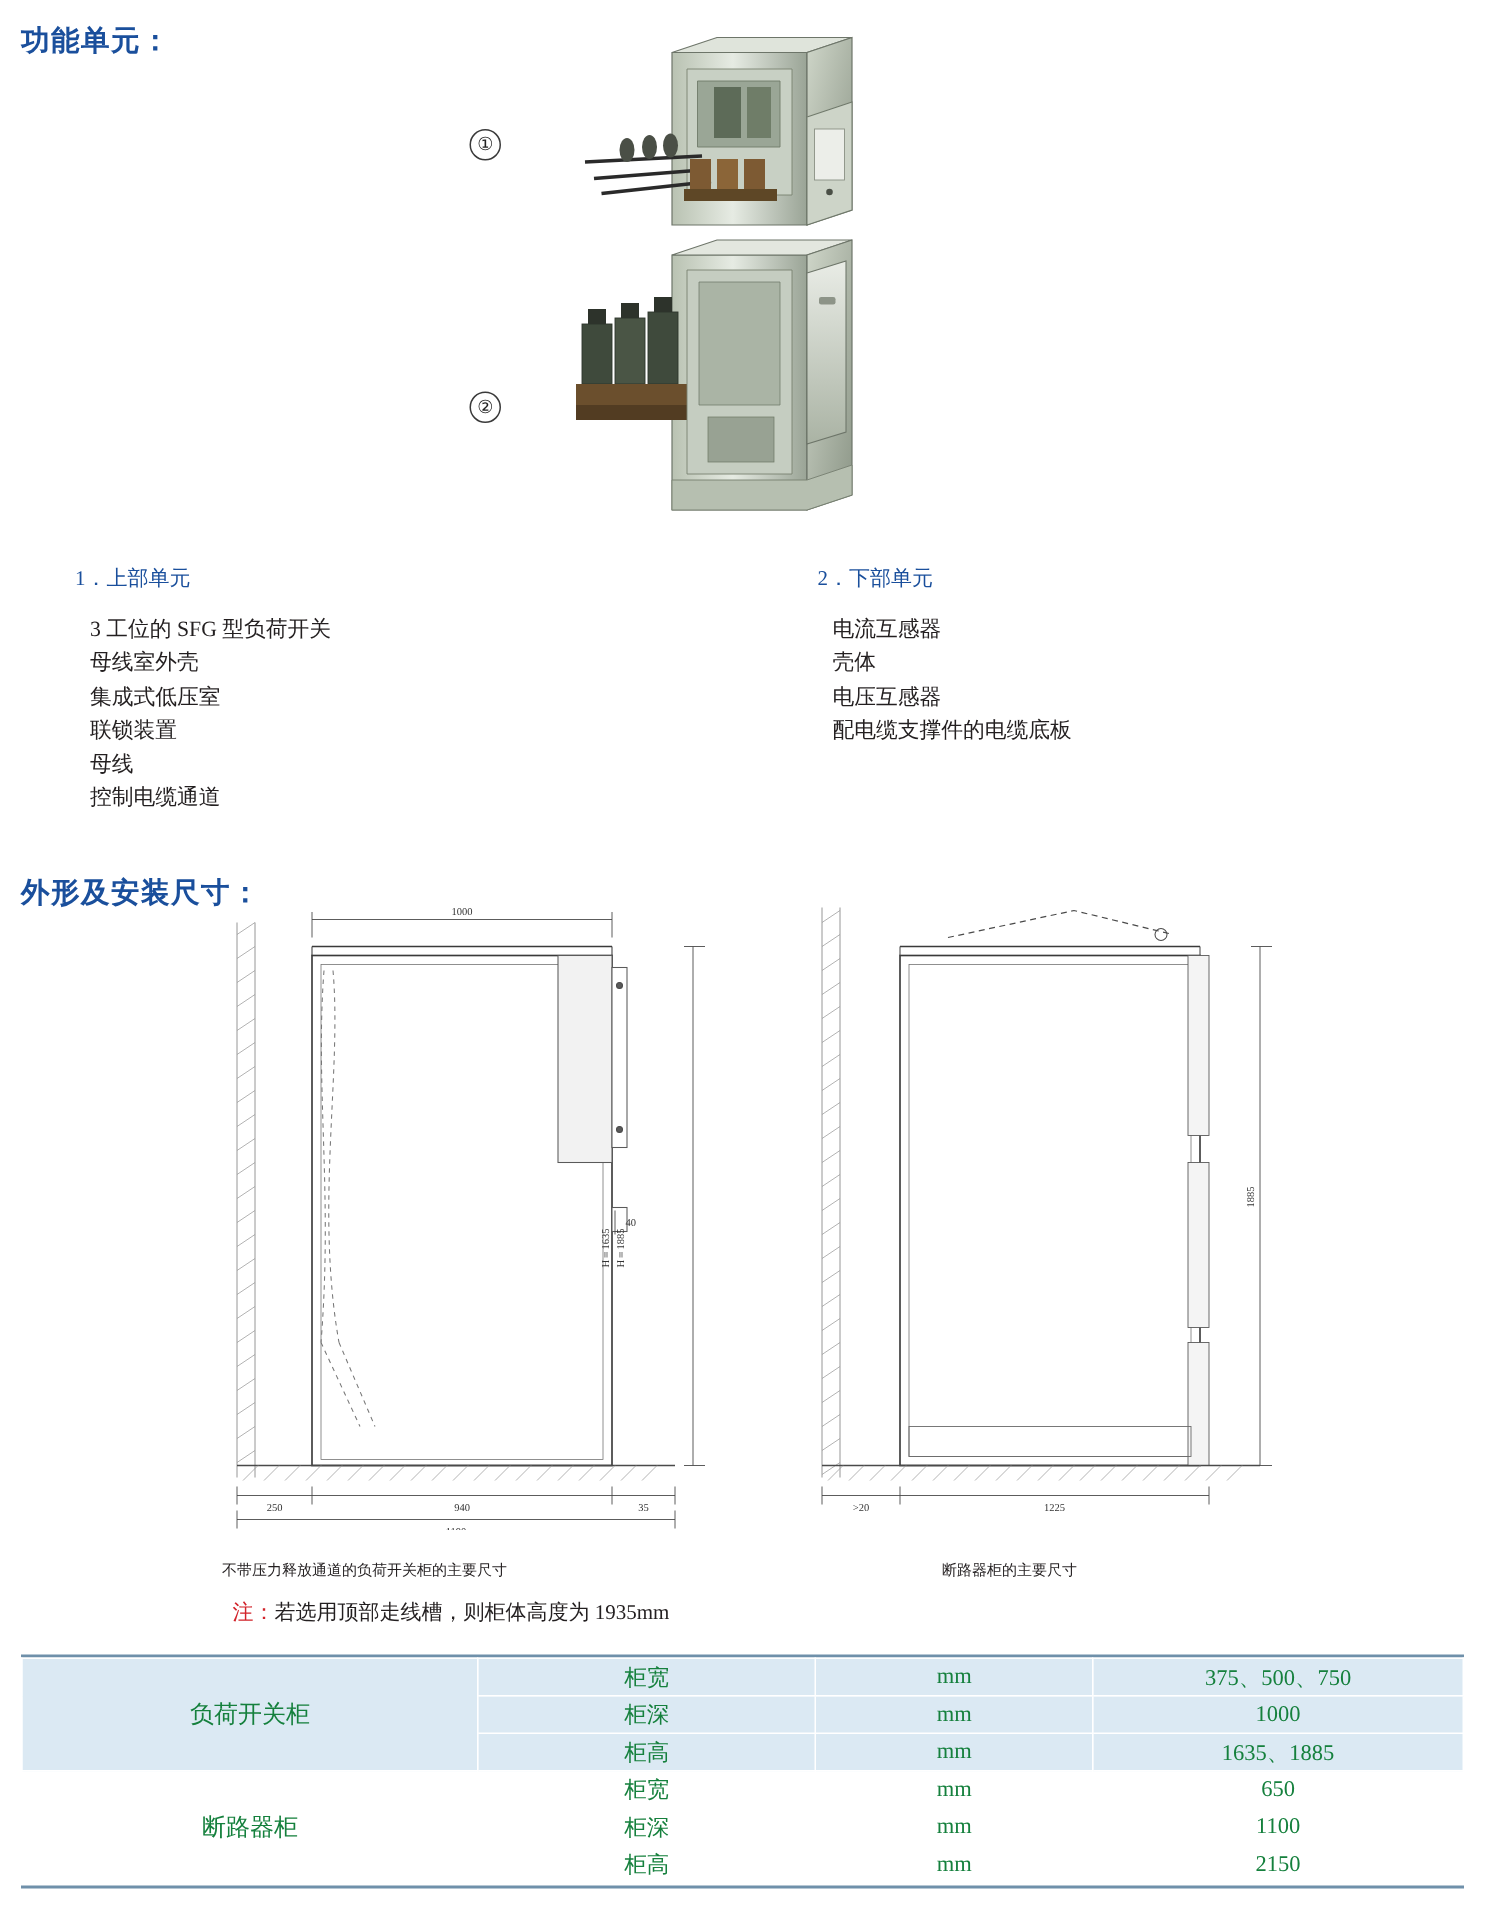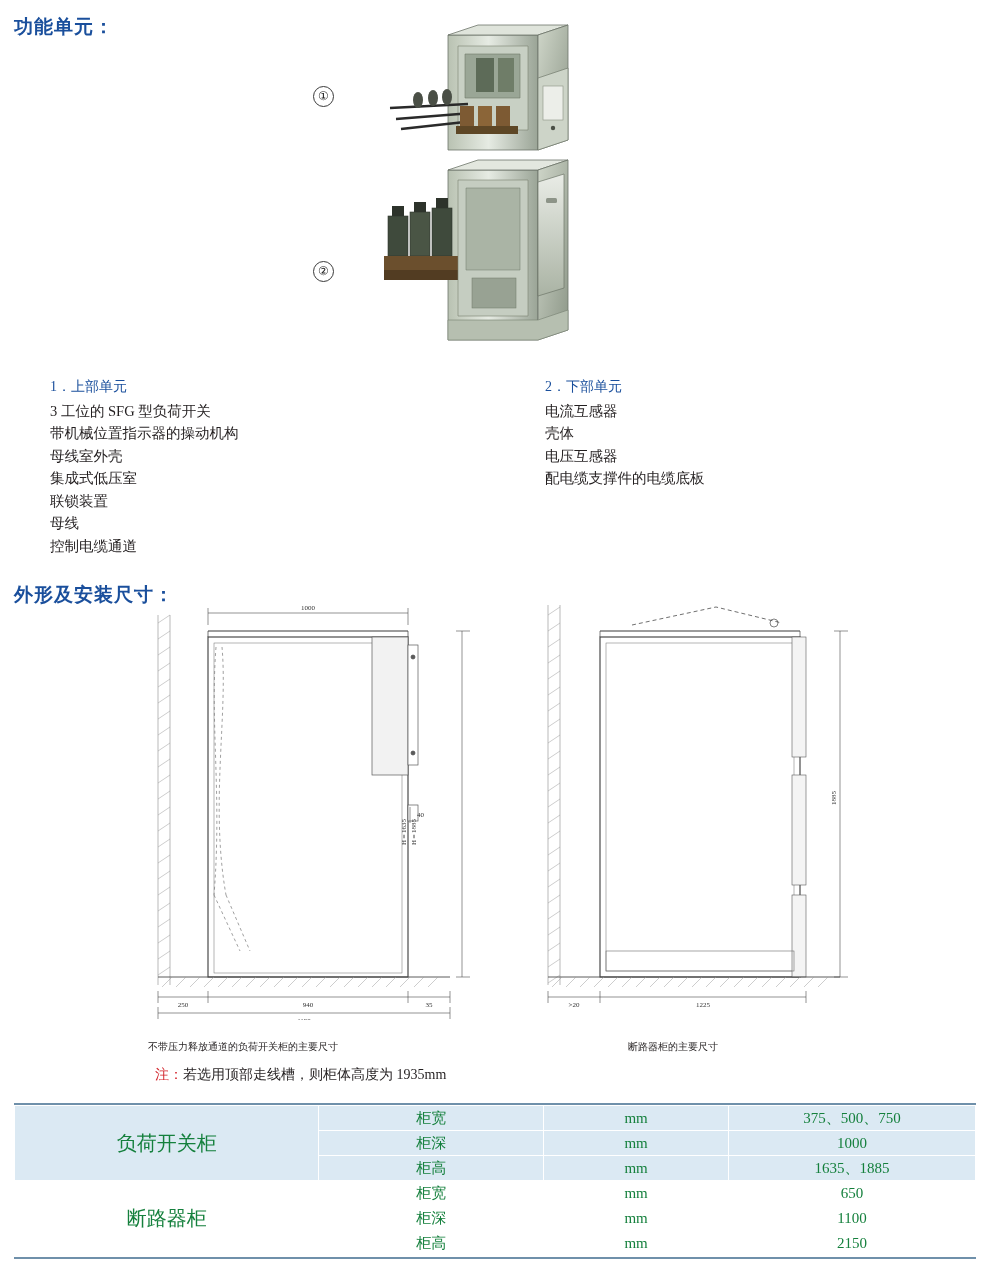--- a/index.html
+++ b/index.html
@@ -65,21 +65,21 @@
     font-family: "Liberation Serif", "DejaVu Serif", serif;
     color: #231f20;
   }
   .legend .legend-title {
     color: #1a4f9c;
     font-size: 14px;
     margin-bottom: 1px;
   }
   .legend ul {
     list-style: none;
-    margin: 0;
+    margin: 10px;
     padding: 0;
   }
   #legend-upper { left: 50px; top: 376px; width: 430px; }
   #legend-lower { left: 545px; top: 376px; width: 400px; }
 
   
   .drawing-wrap {
     position: absolute;
     top: 595px;
   }
@@ -116,21 +116,21 @@
   }
   .spec-table td {
     border: 1px solid #ffffff;
     text-align: center;
     height: 24px;
     padding: 0;
     color: #15803d;
   }
   .spec-table tr.band td { background: #dbe9f3; }
   .spec-table tr.plain td { background: #ffffff; }
-  .spec-table td.name-cell { font-size: 20px; }
+  .spec-table td.name-cell { font-size: 16px; }
   .spec-table td.unit-cell { font-family: "Liberation Serif", serif; }
   .table-topline {
     position: absolute;
     left: 14px;
     top: 1103px;
     width: 962px;
     height: 2px;
     background: #6f90aa;
   }
   .table-bottomline {
@@ -227,21 +227,20 @@
         <polygon points="166,168 220,168 220,250 166,250" fill="#aab4a5" stroke="#6f7a69" stroke-width="0.5"></polygon>
         <rect x="172" y="258" width="44" height="30" fill="#98a293" stroke="#6f7a69" stroke-width="0.5"></rect>
       </g>
     </svg>
   </div>
 
   <div class="legend" id="legend-upper">
     <div class="legend-title">1．上部单元</div>
     <ul>
       <li>3 工位的 SFG 型负荷开关</li>
-      <li>带机械位置指示器的操动机构</li>
       <li>母线室外壳</li>
       <li>集成式低压室</li>
       <li>联锁装置</li>
       <li>母线</li>
       <li>控制电缆通道</li>
     </ul>
   </div>
 
   <div class="legend" id="legend-lower">
     <div class="legend-title">2．下部单元</div>

